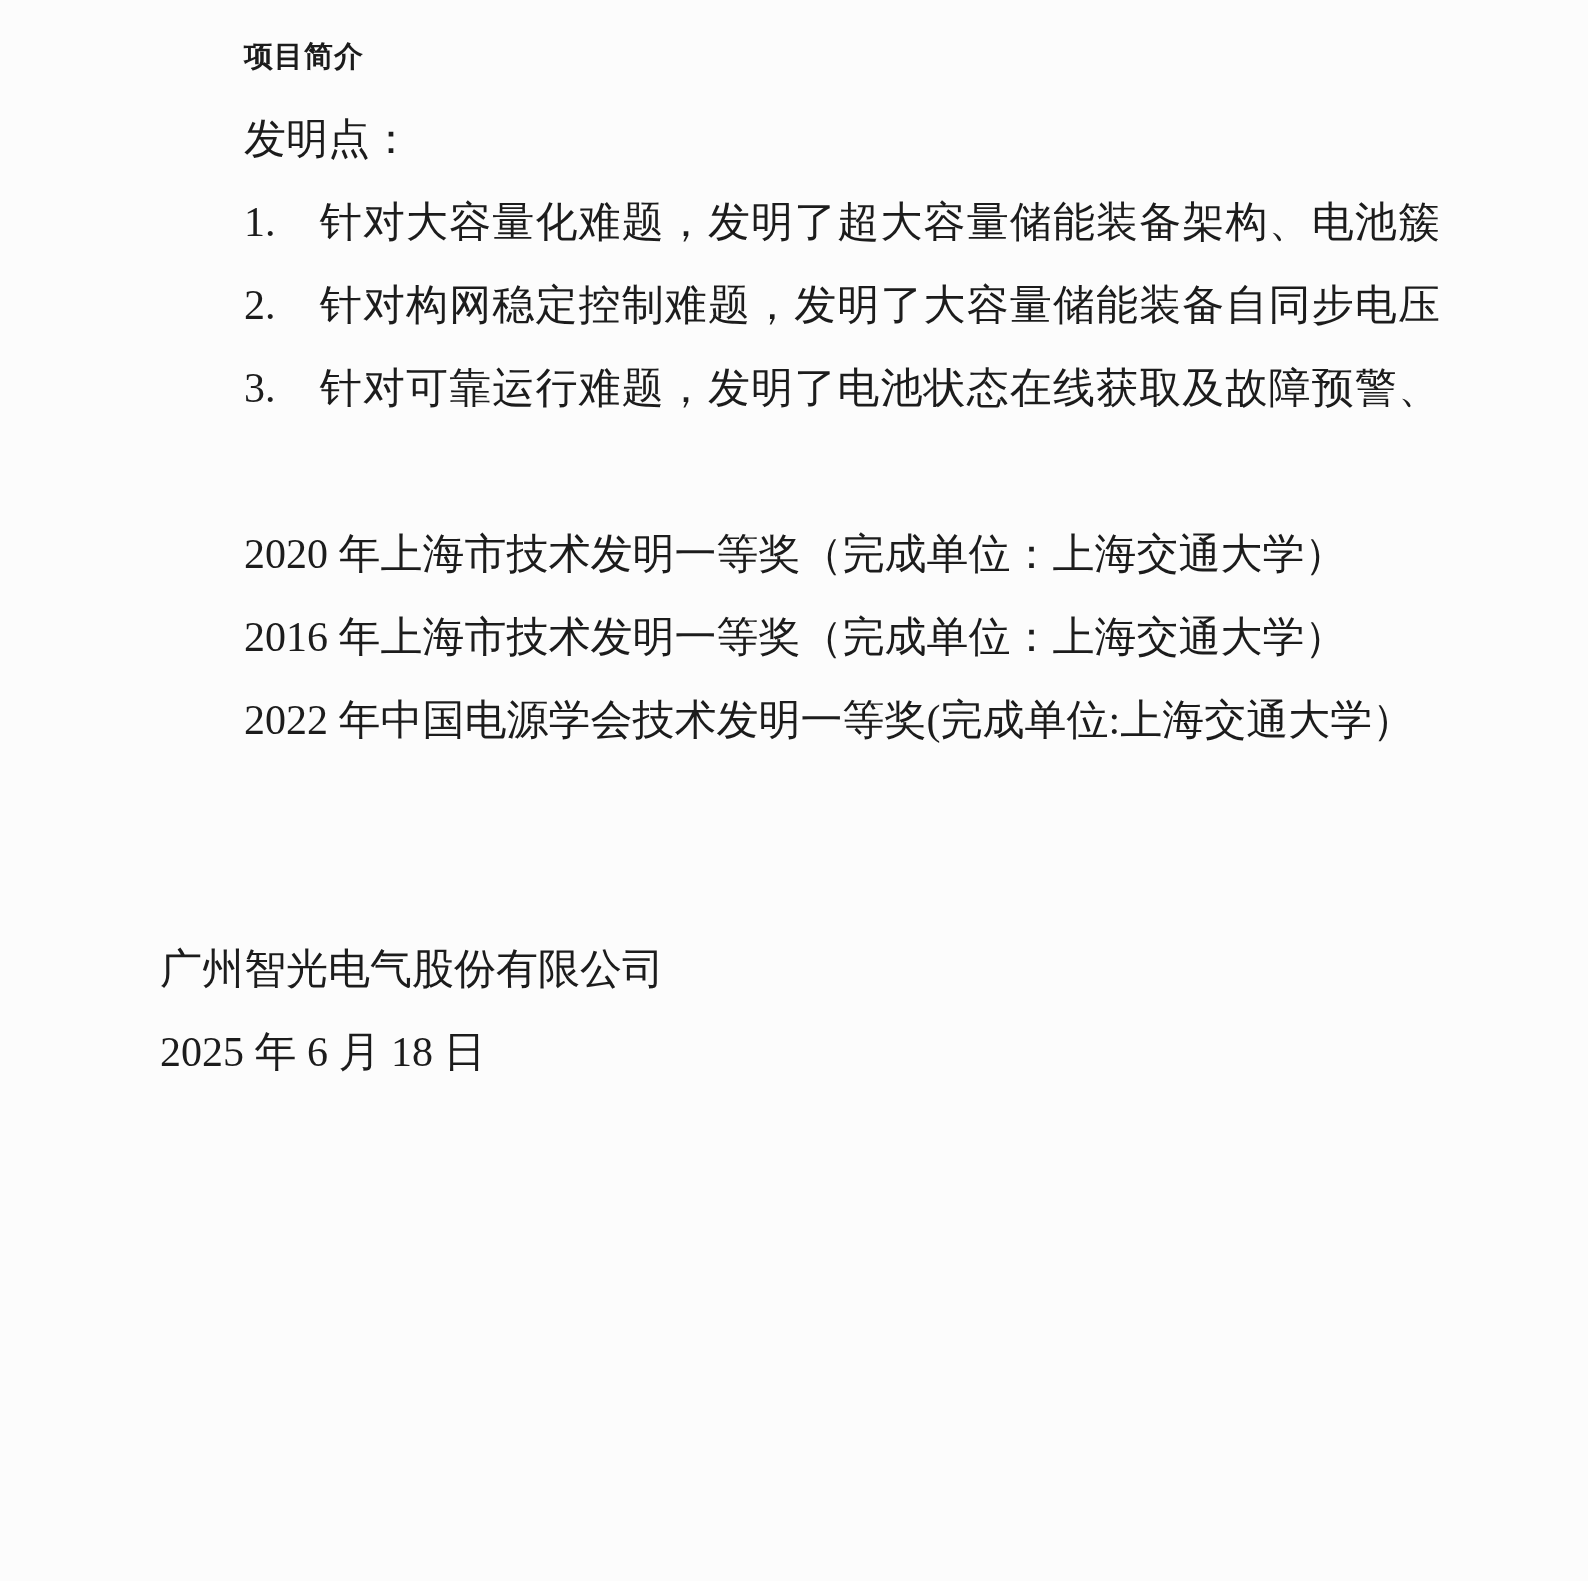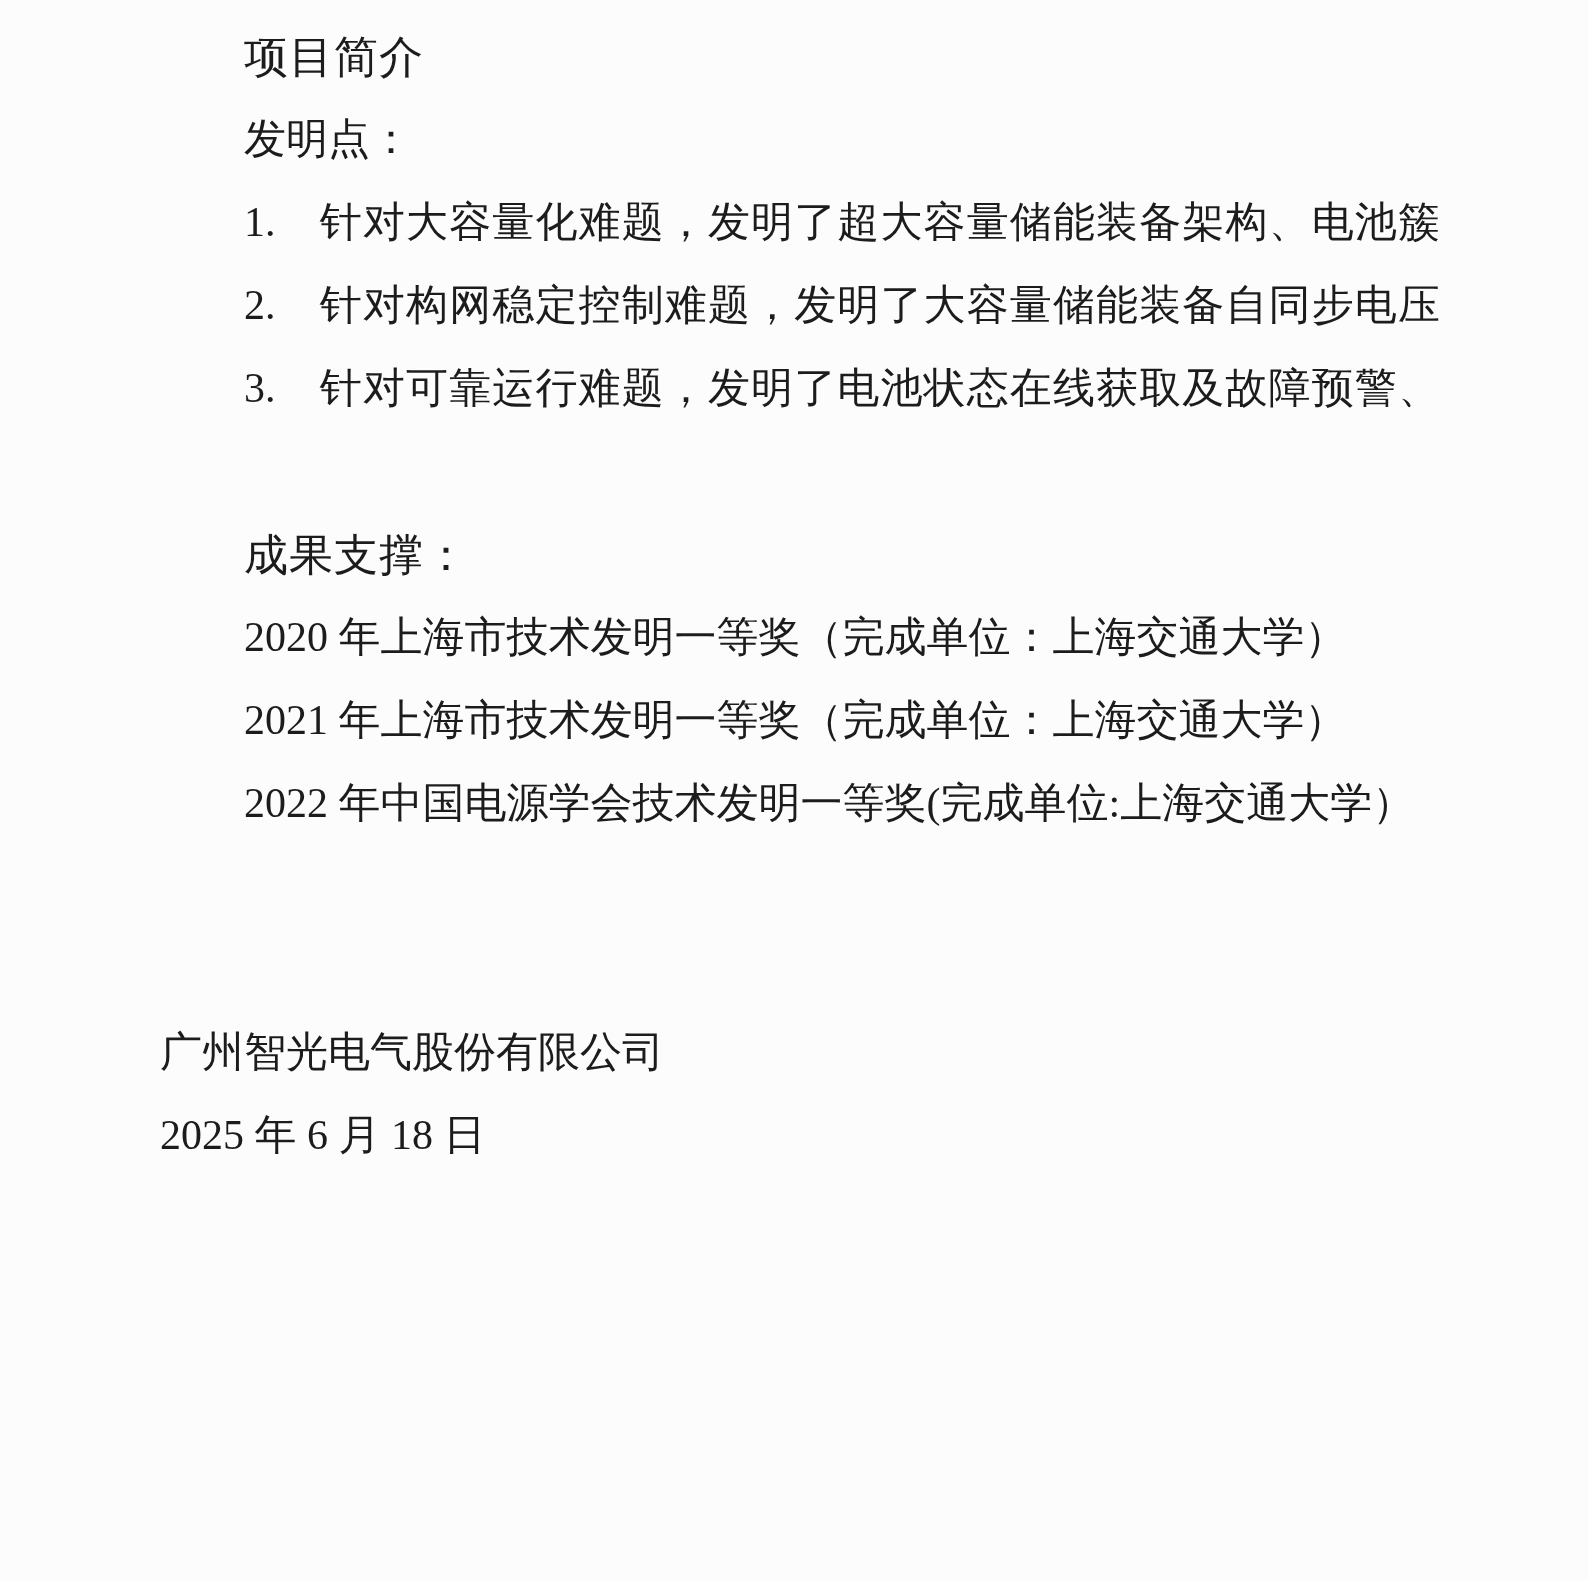--- a/index.html
+++ b/index.html
@@ -26,22 +26,22 @@
     min-height: 83px;
   }
   .blank {
     height: 83px;
   }
   .indent {
     text-indent: 84px;
   }
   .heading {
     font-family: "Liberation Sans", "DejaVu Sans", sans-serif;
-    font-weight: 400;
-    font-size: 44px;
+    font-weight: 700;
+    font-size: 29px;
     letter-spacing: 1px;
   }
   .p-first {
     text-align: justify;
     text-align-last: justify;
   }
   .right {
   }
   .date-line {
     padding-right: 4px;
@@ -57,24 +57,23 @@
   <div class="line indent">发明点：</div>
 
   <div class="line indent p-first">1.　针对大容量化难题，发明了超大容量储能装备架构、电池簇</div>
 
   <div class="line indent p-first">2.　针对构网稳定控制难题，发明了大容量储能装备自同步电压</div>
 
   <div class="line indent p-first">3.　针对可靠运行难题，发明了电池状态在线获取及故障预警、</div>
 
   <div class="line blank"></div>
 
-  <div class="line heading indent">成果支撑：</div>
 
   <div class="line indent">2020 年上海市技术发明一等奖（完成单位：上海交通大学）</div>
-  <div class="line indent">2021 年上海市技术发明一等奖（完成单位：上海交通大学）</div>
+  <div class="line indent">2016 年上海市技术发明一等奖（完成单位：上海交通大学）</div>
   <div class="line indent">2022 年中国电源学会技术发明一等奖(完成单位:上海交通大学）</div>
 
   <div class="line blank"></div>
   <div class="line blank"></div>
 
   <div class="line right">广州智光电气股份有限公司</div>
 
   <div class="line right date-line">2025 年 6 月 18 日</div>
 
 </div>

